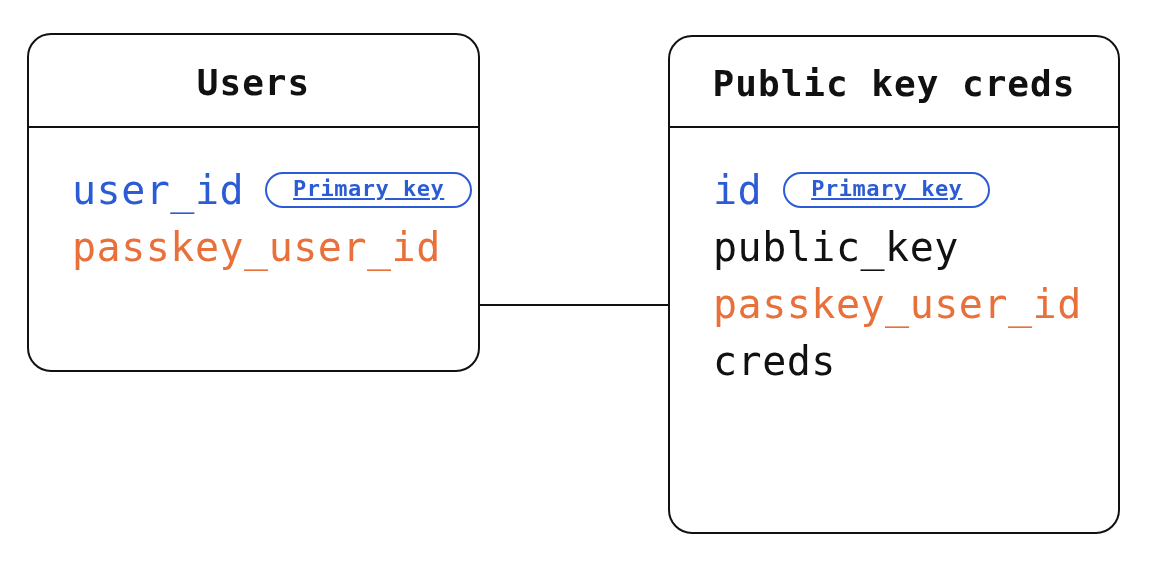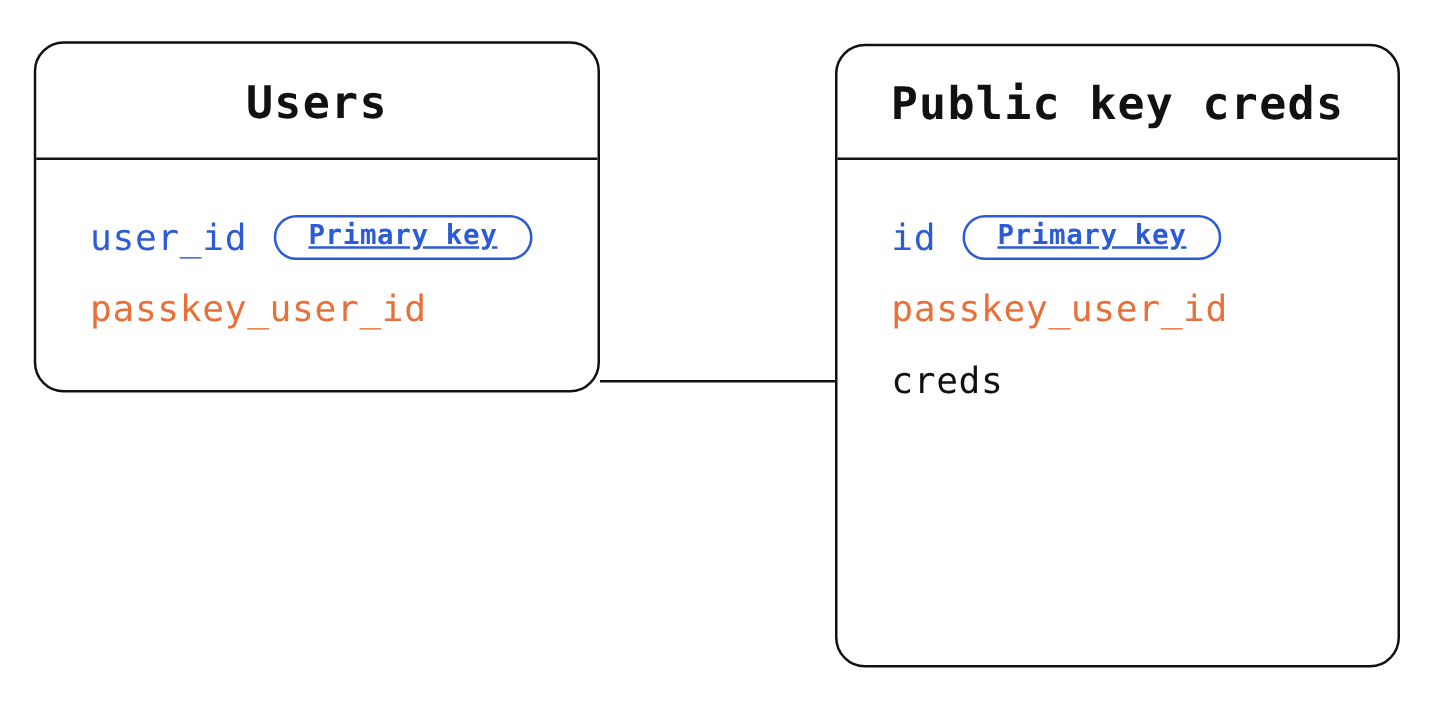--- a/index.html
+++ b/index.html
@@ -20,21 +20,21 @@
     background: var(--background);
     overflow: hidden;
   }
 
   .er-table {
     position: absolute;
     background: var(--background);
     border: 2px solid var(--border-black);
     border-radius: 24px;
   }
-  .t-users  { left: 27px;  top: 33px; width: 453px; height: 281px; }
+  .t-users  { left: 27px;  top: 33px; width: 453px; height: 339px; }
   .t-creds  { left: 668px; top: 35px; width: 452px; height: 499px; }
 
   .table-title {
     display: flex;
     align-items: center;
     justify-content: center;
     border-bottom: 2px solid var(--border-black);
     font-weight: bold;
     font-size: 36px;
     letter-spacing: 1px;
@@ -44,21 +44,21 @@
   .t-users .table-title { height: 93px; }
   .t-creds .table-title { height: 91px; }
 
   .rows { padding: 33px 0 0 43px; }
   .row {
     height: 57px;
     display: flex;
     align-items: center;
   }
   .field {
-    font-size: 29px;
+    font-size: 40px;
     letter-spacing: 0.5px;
     color: var(--text-black);
     white-space: nowrap;
   }
   .field.primary { color: var(--primary-blue); }
   .field.foreign { color: var(--foreign-orange); }
 
   .badge {
     display: inline-flex;
     align-items: center;
@@ -106,20 +106,23 @@
   <div class="connector"></div>
 
   <div class="er-table t-creds">
     <div class="table-title">Public key creds</div>
     <div class="rows">
       <div class="row">
         <span class="field primary">id</span>
         <span class="badge">Primary key</span>
       </div>
       <div class="row">
+        <span class="field">public_key</span>
+      </div>
+      <div class="row">
         <span class="field foreign">passkey_user_id</span>
       </div>
       <div class="row">
         <span class="field">creds</span>
       </div>
     </div>
   </div>
 
 </div>
 

